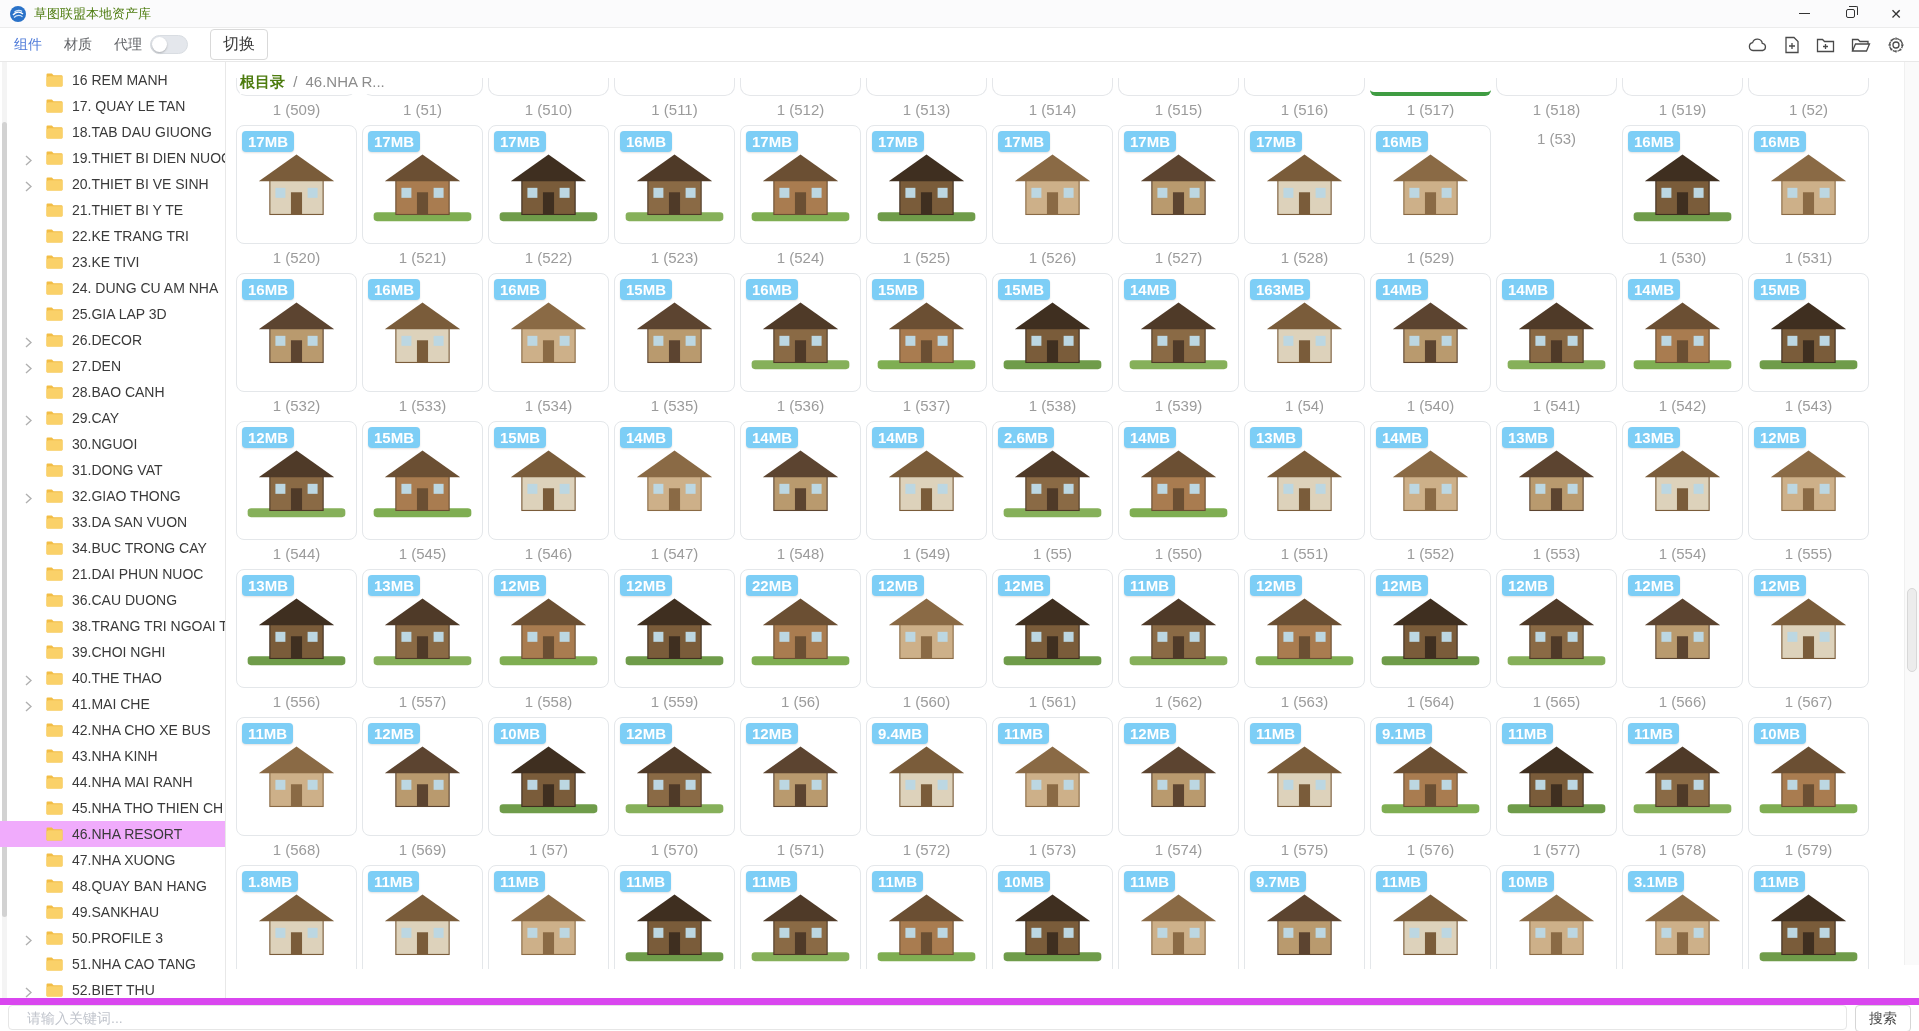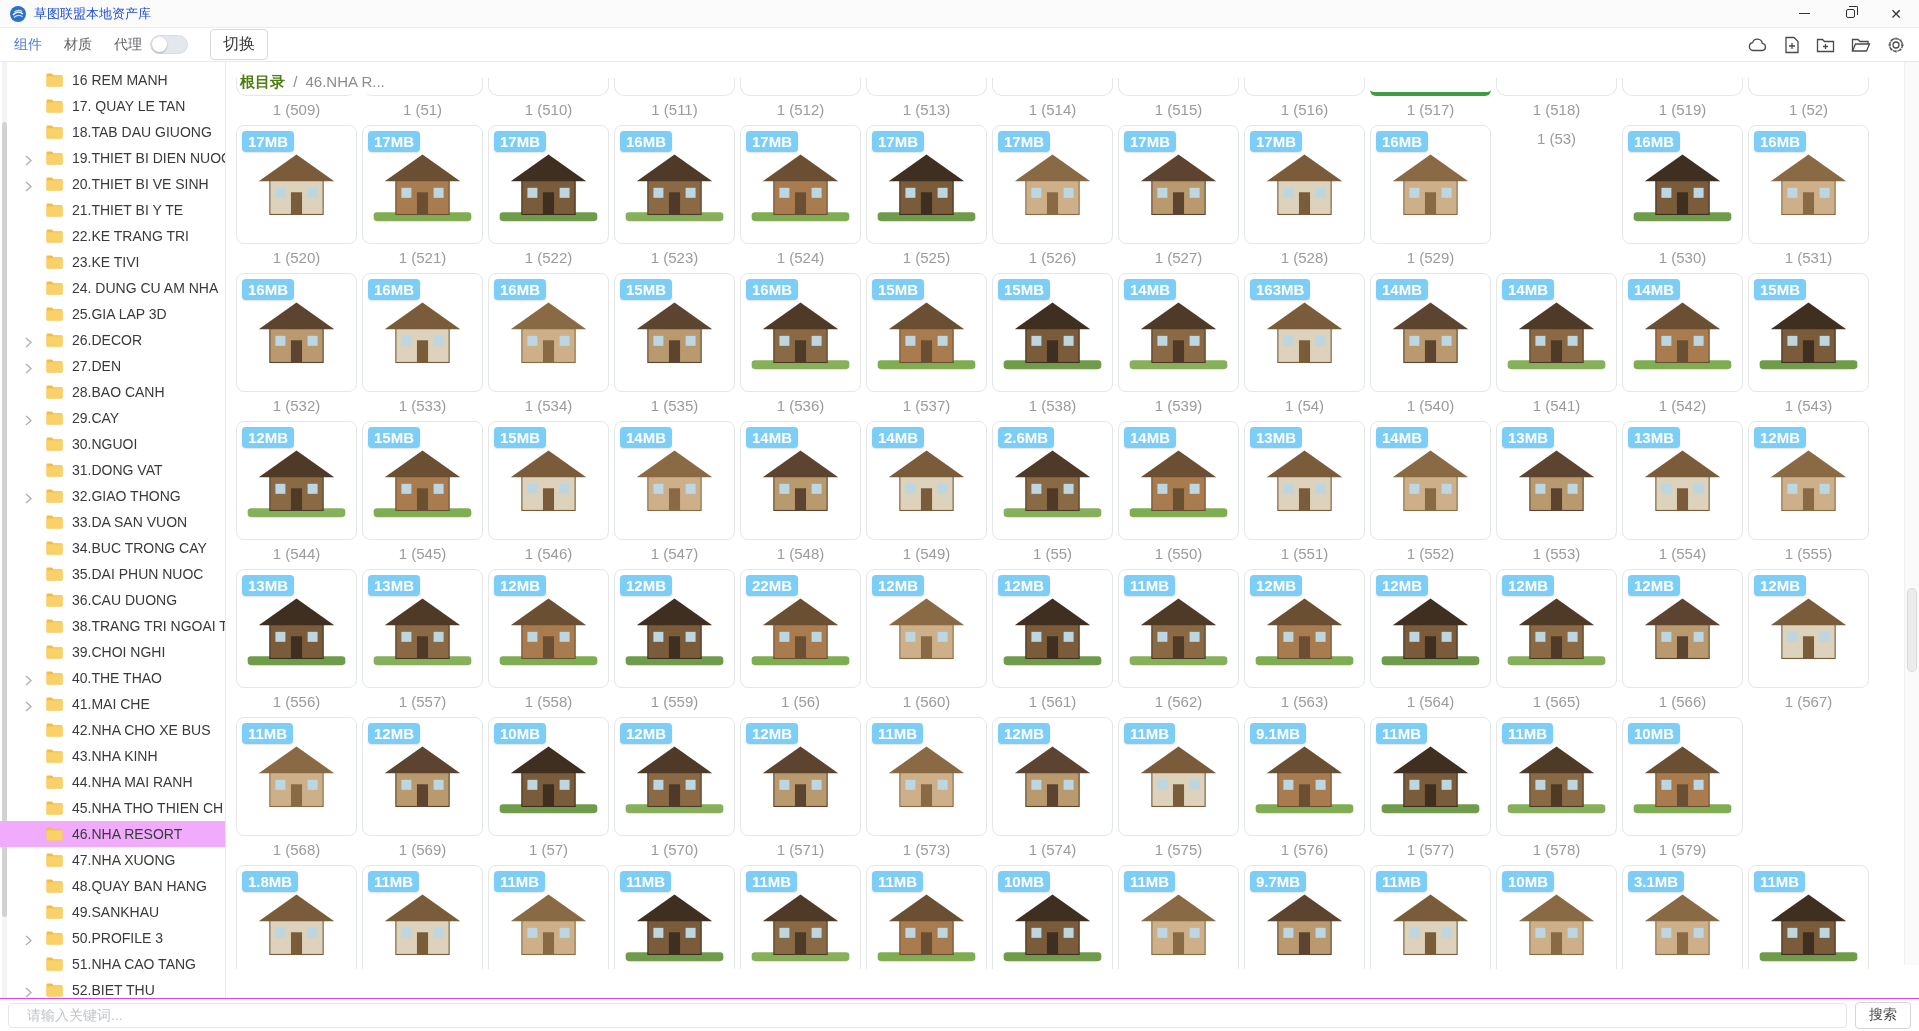--- a/index.html
+++ b/index.html
@@ -3,21 +3,21 @@
 <meta charset="utf-8">
 <style>
   * { box-sizing: border-box; margin: 0; padding: 0; }
   html,body { width:1919px; height:1031px; overflow:hidden; }
   body { font-family:"Liberation Sans","DejaVu Sans",sans-serif; background:#fff; color:#333; }
 
   
   .titlebar { height:28px; background:#fbfbfc; border-bottom:1px solid #ececec;
               display:flex; align-items:center; padding-left:10px; }
   .app-icon { width:16px; height:16px; margin-right:8px; }
-  .win-title { font-size:13px; color:#1d4ed8; }
+  .win-title { font-size:13px; color:#4d7c0f; }
   .win-controls { margin-left:auto; display:flex; height:100%; }
   .win-btn { width:46px; height:100%; display:flex; align-items:center; justify-content:center; cursor:default; }
   .min-glyph { width:11px; height:0; border-top:1.4px solid #333; display:block; }
   .restore-glyph { width:9px; height:9px; border:1.2px solid #333; border-radius:2px; position:relative; display:block; }
   .restore-glyph:before { content:""; position:absolute; left:2px; top:-4px; width:8px; height:8px;
       border-top:1.2px solid #333; border-right:1.2px solid #333; border-radius:0 2px 0 0; }
   .close-glyph { font-size:14px; color:#333; line-height:1; }
 
   
   .tabbar { height:34px; background:#fff; border-bottom:1px solid #e8e8e8;
@@ -68,21 +68,21 @@
            padding:1px 6px; border-radius:4px; line-height:19px; box-shadow:0 1px 2px rgba(0,0,0,.12); z-index:2; }
   .thumb { position:absolute; inset:4px; }
   .thumb svg { width:100%; height:100%; }
   .thumb-label { margin-top:5px; height:18px; text-align:center; font-size:15px; color:#9b9b9b; line-height:18px; }
 
   .main-scroll { position:absolute; right:0; top:0; bottom:33px; width:15px; background:#fafafa; border-left:1px solid #f0f0f0; }
   .main-thumbbar { position:absolute; right:2px; top:526px; width:10px; height:84px; background:#ececec;
                    border:1px solid #d8d8d8; border-radius:5px; }
 
   
-  .bottombar { height:33px; border-top:1px solid #d946ef; background:#fff; display:flex; align-items:center; padding:0 8px; }
+  .bottombar { height:33px; border-top:7px solid #d946ef; background:#fff; display:flex; align-items:flex-start; padding:0 8px; }
   .search-input { flex:1; height:25px; border:1px solid #e6e6e6; border-radius:4px; padding:0 12px 0 18px;
                   font-size:14px; color:#333; font-family:inherit; outline:none; }
   .search-input::placeholder { color:#c0c4cc; }
   .search-btn { width:56px; height:27px; margin-left:8px; background:#fff; border:1px solid #d6d6d6; border-radius:4px;
                 font-size:14px; color:#4a4a4a; font-family:inherit; cursor:pointer; }
 </style>
 </head>
 <body>
 
 <div class="titlebar">
@@ -337,21 +337,21 @@
           </span>
           <span class="side-label">34.BUC TRONG CAY</span>
         </div>
         <div class="side-item">
           <span class="folder">
             <svg width="17" height="14" viewBox="0 0 17 14">
               <path d="M0.5 1.5 a1 1 0 0 1 1-1 h4.4 l1.6 1.8 h8 a1 1 0 0 1 1 1 v9.2 a1 1 0 0 1 -1 1 h-14 a1 1 0 0 1 -1-1 z" fill="#f2bd45"></path>
               <path d="M0.5 4.6 l2-1.4 h14 v9.3 a1 1 0 0 1 -1 1 h-14 a1 1 0 0 1 -1-1 z" fill="#fad169"></path>
             </svg>
           </span>
-          <span class="side-label">35.DAI PHUN NUOC</span>
+          <span class="side-label">21.DAI PHUN NUOC</span>
         </div>
         <div class="side-item">
           <span class="folder">
             <svg width="17" height="14" viewBox="0 0 17 14">
               <path d="M0.5 1.5 a1 1 0 0 1 1-1 h4.4 l1.6 1.8 h8 a1 1 0 0 1 1 1 v9.2 a1 1 0 0 1 -1 1 h-14 a1 1 0 0 1 -1-1 z" fill="#f2bd45"></path>
               <path d="M0.5 4.6 l2-1.4 h14 v9.3 a1 1 0 0 1 -1 1 h-14 a1 1 0 0 1 -1-1 z" fill="#fad169"></path>
             </svg>
           </span>
           <span class="side-label">36.CAU DUONG</span>
         </div>
@@ -1333,20 +1333,33 @@
                     <rect x="31" y="42" width="9" height="9" fill="#bcd7e2"></rect>
                     <rect x="60" y="42" width="9" height="9" fill="#bcd7e2"></rect>
                   </svg></div>
                 <div class="badge">12MB</div>
               </div>
               <div class="thumb-label">1 (571)</div>
             </div>
             <div class="cell">
               <div class="card">
                 <div class="thumb"><svg viewBox="0 0 100 78">
+                    <rect x="26" y="34" width="48" height="32" fill="#ddd2bb" stroke="#7a5c3a" stroke-width="1"></rect>
+                    <polygon points="16,36 50,12 84,36" fill="#7a5c3a"></polygon>
+                    <rect x="45" y="46" width="10" height="20" fill="#7a5c3a"></rect>
+                    <rect x="31" y="42" width="9" height="9" fill="#bcd7e2"></rect>
+                    <rect x="60" y="42" width="9" height="9" fill="#bcd7e2"></rect>
+                  </svg></div>
+                <div class="badge">9.4MB</div>
+              </div>
+              <div class="thumb-label">1 (572)</div>
+            </div>
+            <div class="cell">
+              <div class="card">
+                <div class="thumb"><svg viewBox="0 0 100 78">
                     <rect x="26" y="34" width="48" height="32" fill="#cdb089" stroke="#8a6a45" stroke-width="1"></rect>
                     <polygon points="16,36 50,12 84,36" fill="#8a6a45"></polygon>
                     <rect x="45" y="46" width="10" height="20" fill="#8a6a45"></rect>
                     <rect x="31" y="42" width="9" height="9" fill="#bcd7e2"></rect>
                     <rect x="60" y="42" width="9" height="9" fill="#bcd7e2"></rect>
                   </svg></div>
                 <div class="badge">11MB</div>
               </div>
               <div class="thumb-label">1 (573)</div>
             </div>

